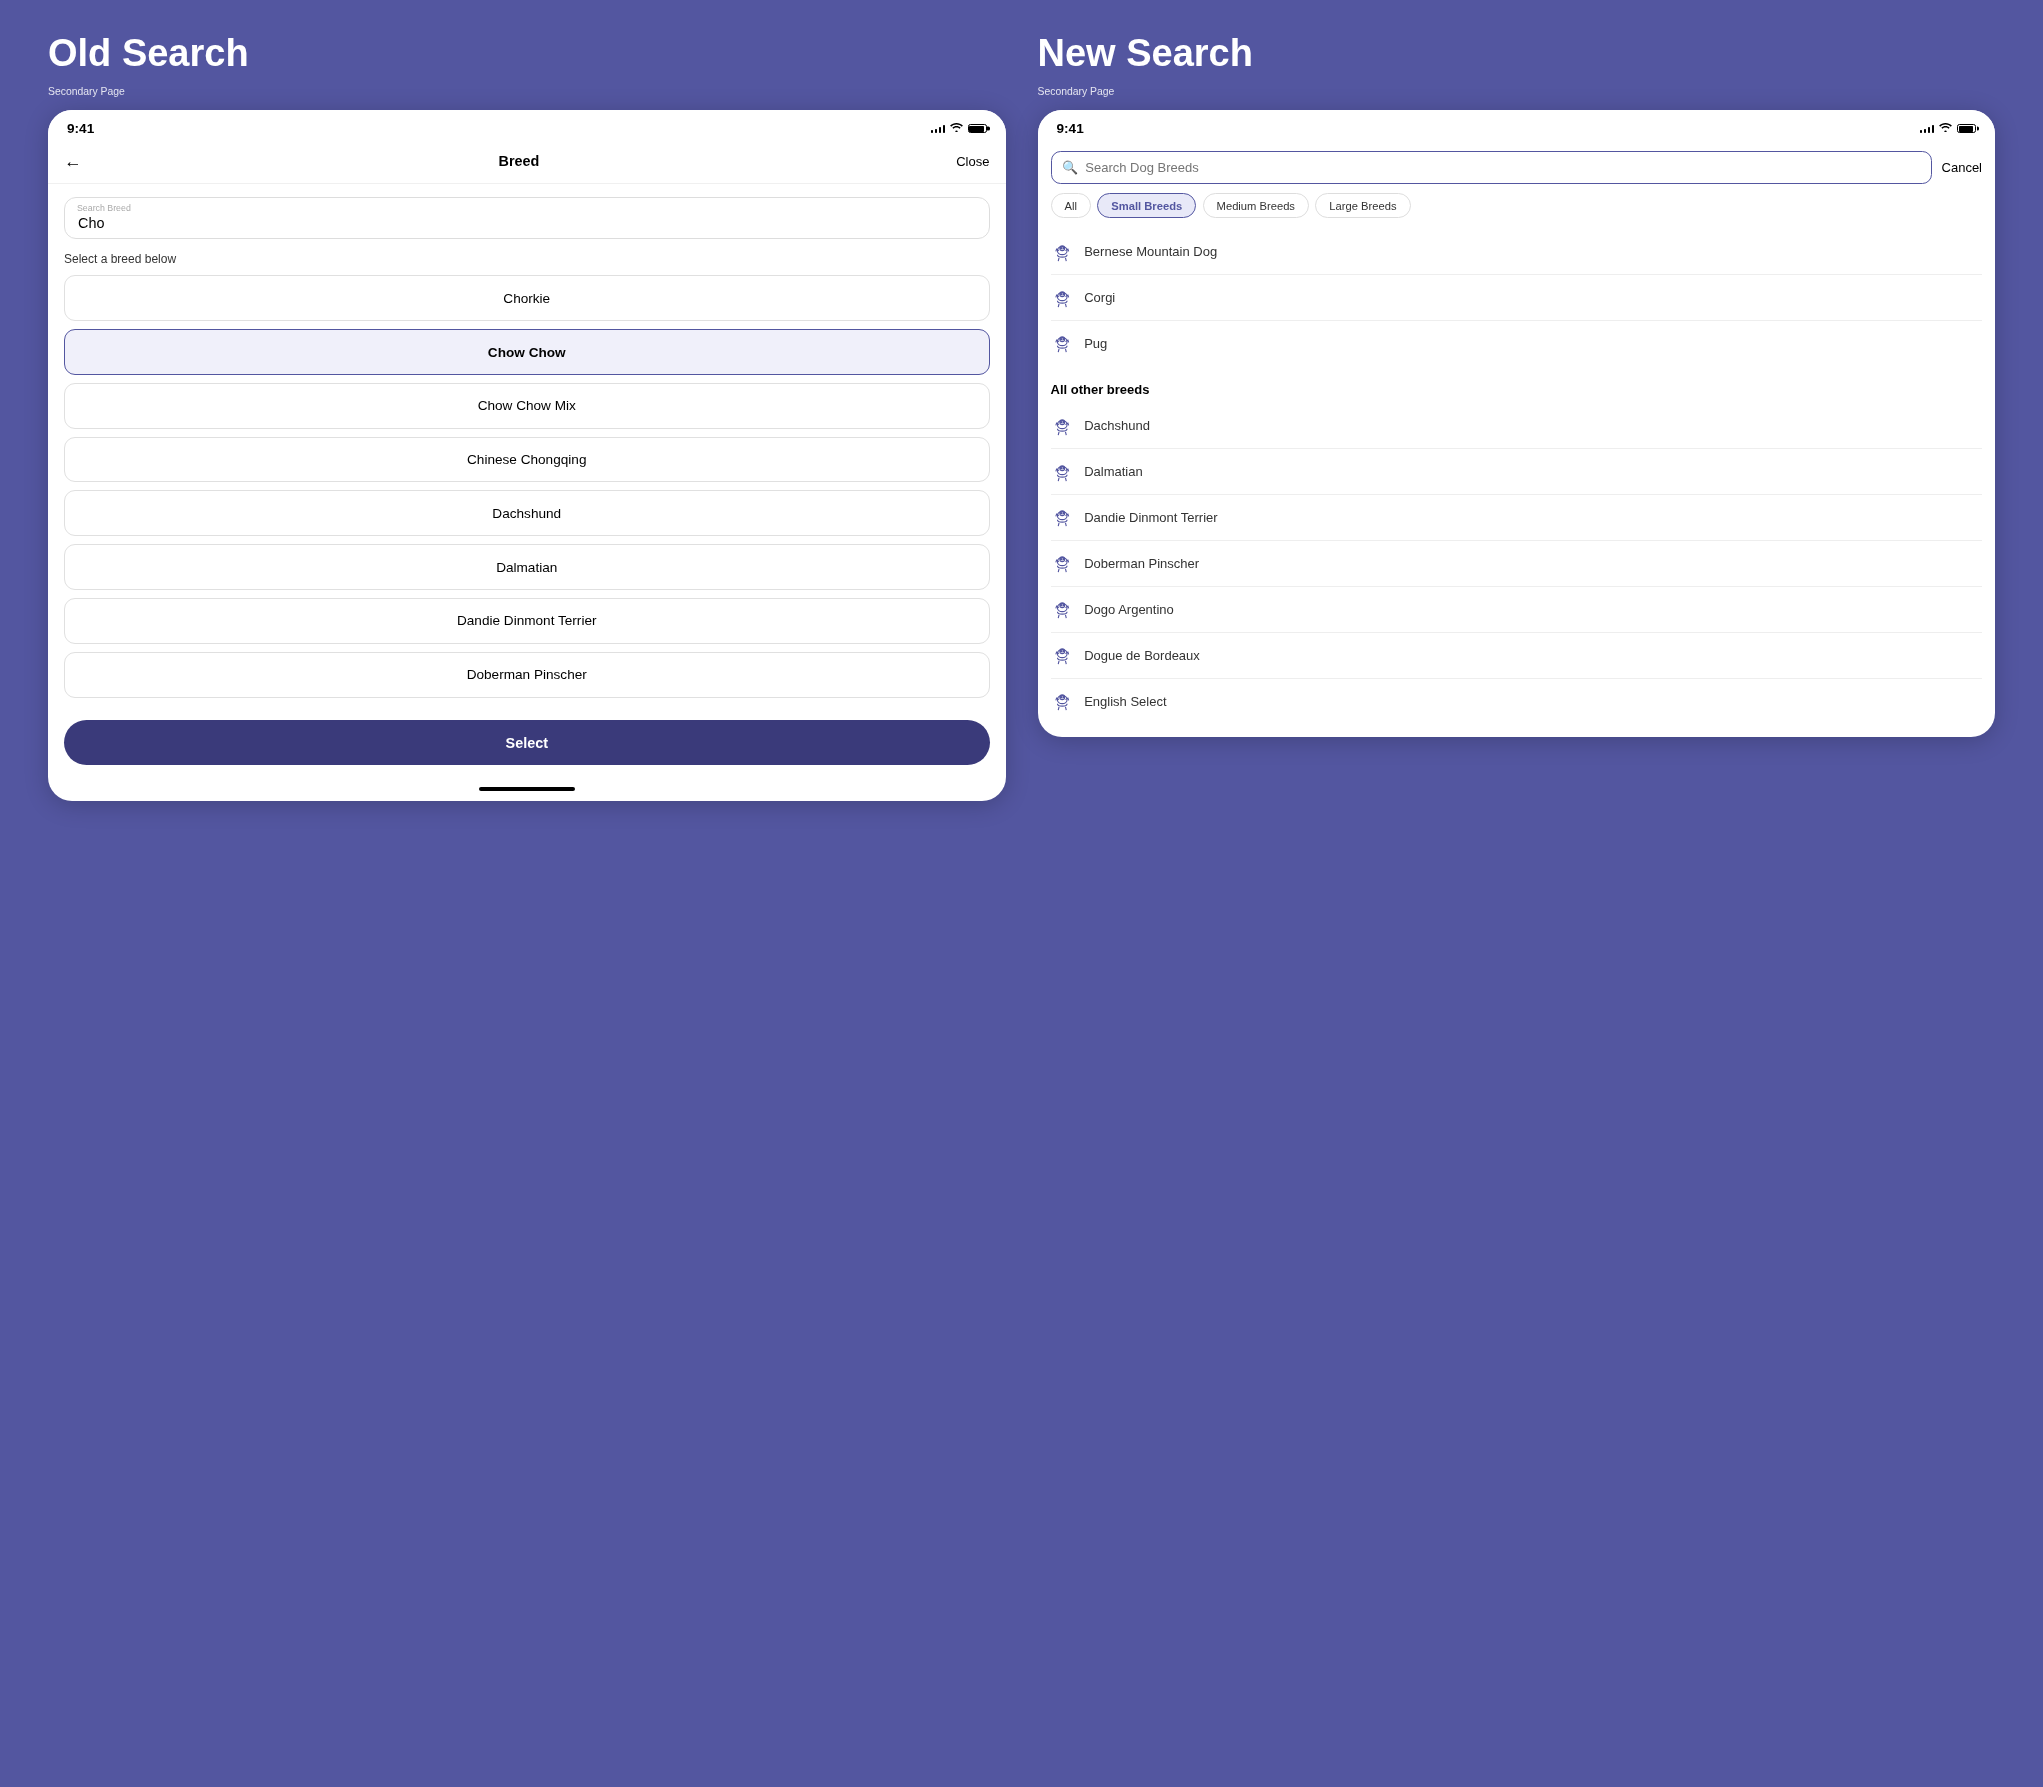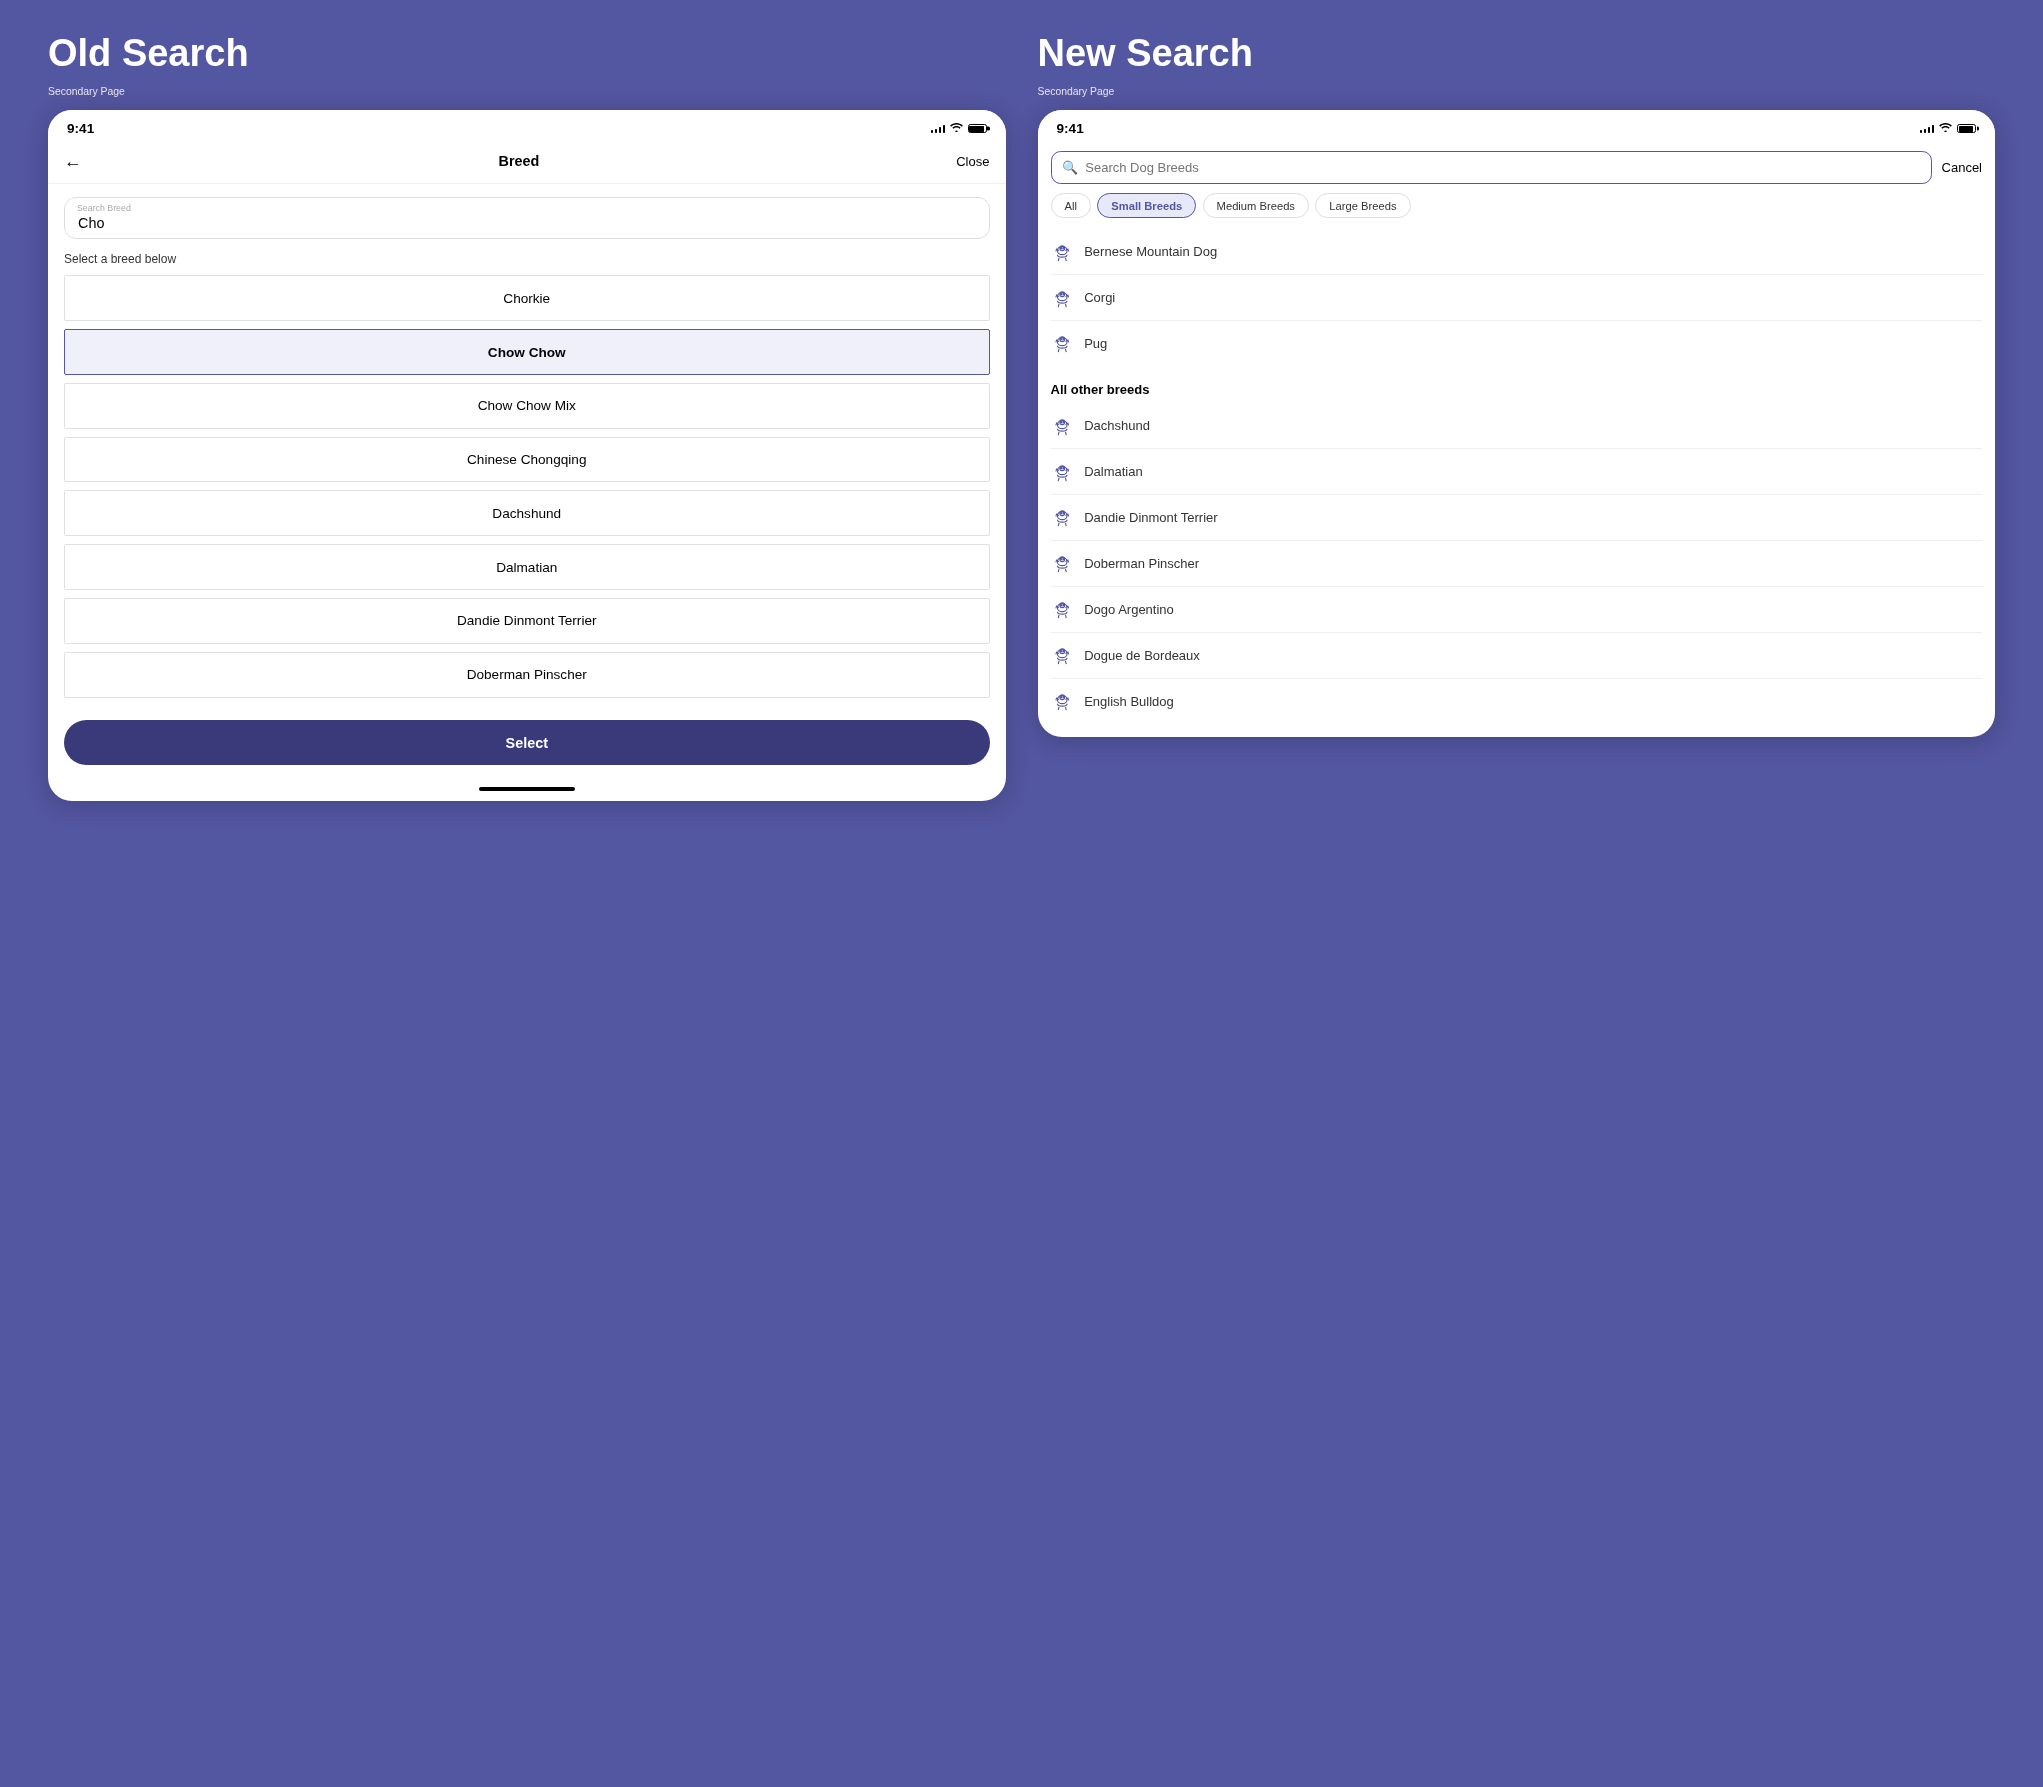--- a/index.html
+++ b/index.html
@@ -150,21 +150,21 @@
     }
     .breed-list {
       display: flex;
       flex-direction: column;
       gap: 8px;
     }
     .breed-btn {
       width: 100%;
       padding: 14.4px;
       border: 1.2px solid #e0e0e0;
-      border-radius: 2px;
+      border-radius: 11px;
       background: white;
       font-size: 13.6px;
       font-weight: 500;
       color: #000;
       cursor: pointer;
       text-align: center;
     }
     .breed-btn.selected {
       border: 1.6px solid #5356a0;
       background: #f0f0fa;
@@ -547,19 +547,19 @@
       <circle cx="14" cy="9" r="3"></circle>
       <path d="M8 17 C8 21 20 21 20 17"></path>
       <path d="M10 12 L7 10 L6 13"></path>
       <path d="M18 12 L21 10 L22 13"></path>
       <circle cx="12.5" cy="9" r="0.7" fill="#5356a0"></circle>
       <circle cx="15.5" cy="9" r="0.7" fill="#5356a0"></circle>
       <path d="M13 11 Q14 12 15 11"></path>
       <path d="M10 21 L9 25 M18 21 L19 25"></path>
     </g>
   </svg>
-            <span class="breed-name">English Bulldog</span>
+            <span class="breed-name">English Select</span>
           </div>
         </div>
     </div>
   </div>
 </div>
 
 
 </body></html>

